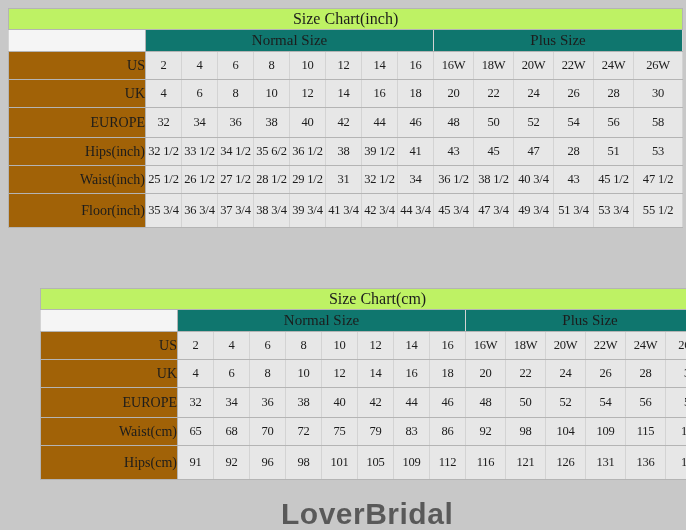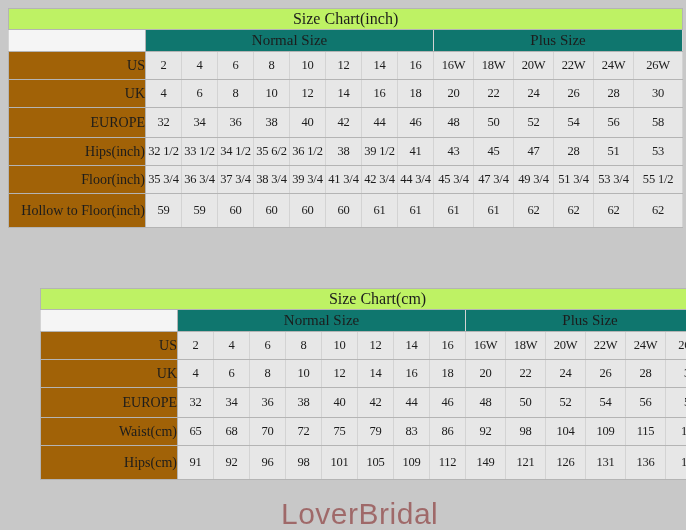--- a/index.html
+++ b/index.html
@@ -82,23 +82,23 @@
     background: #e7e7e7;
     font-size: 12.5px;
     letter-spacing: -0.2px;
   }
   .watermark {
     position: absolute;
     left: 281px;
     top: 497px;
     font-family: "Liberation Sans", "DejaVu Sans", sans-serif;
     font-size: 30px;
-    font-weight: normal;
+    font-weight: bold;
     letter-spacing: 0.5px;
-    color: #7f1d1d;
+    color: #000000;
     opacity: 0.55;
     pointer-events: none;
   }
 </style>
 </head>
 <body>
 
 <div class="page">
 
   <div class="table-wrap first">
@@ -193,53 +193,53 @@
             <td class="data-cell">39 1/2</td>
             <td class="data-cell">41</td>
             <td class="data-cell">43</td>
             <td class="data-cell">45</td>
             <td class="data-cell">47</td>
             <td class="data-cell">28</td>
             <td class="data-cell">51</td>
             <td class="data-cell">53</td>
           </tr>
           <tr>
+            <td class="label-cell">Waist(inch)</td>
+            <td class="data-cell">25 1/2</td>
+            <td class="data-cell">26 1/2</td>
+            <td class="data-cell">27 1/2</td>
+            <td class="data-cell">28 1/2</td>
+            <td class="data-cell">29 1/2</td>
+            <td class="data-cell">31</td>
+            <td class="data-cell">32 1/2</td>
+            <td class="data-cell">34</td>
+            <td class="data-cell">36 1/2</td>
+            <td class="data-cell">38 1/2</td>
+            <td class="data-cell">40 3/4</td>
+            <td class="data-cell">43</td>
+            <td class="data-cell">45 1/2</td>
+            <td class="data-cell">47 1/2</td>
+          </tr>
+          <tr>
             <td class="label-cell">Floor(inch)</td>
             <td class="data-cell">35 3/4</td>
             <td class="data-cell">36 3/4</td>
             <td class="data-cell">37 3/4</td>
             <td class="data-cell">38 3/4</td>
             <td class="data-cell">39 3/4</td>
             <td class="data-cell">41 3/4</td>
             <td class="data-cell">42 3/4</td>
             <td class="data-cell">44 3/4</td>
             <td class="data-cell">45 3/4</td>
             <td class="data-cell">47 3/4</td>
             <td class="data-cell">49 3/4</td>
             <td class="data-cell">51 3/4</td>
             <td class="data-cell">53 3/4</td>
             <td class="data-cell">55 1/2</td>
           </tr>
-          <tr>
-            <td class="label-cell">Hollow to Floor(inch)</td>
-            <td class="data-cell">59</td>
-            <td class="data-cell">59</td>
-            <td class="data-cell">60</td>
-            <td class="data-cell">60</td>
-            <td class="data-cell">60</td>
-            <td class="data-cell">60</td>
-            <td class="data-cell">61</td>
-            <td class="data-cell">61</td>
-            <td class="data-cell">61</td>
-            <td class="data-cell">61</td>
-            <td class="data-cell">62</td>
-            <td class="data-cell">62</td>
-            <td class="data-cell">62</td>
-            <td class="data-cell">62</td>
-          </tr>
         </tbody>
     </table>
   </div>
 
   <div class="table-wrap second">
     <table class="size-chart">
       <colgroup>
         <col class="c-label">
         <col class="c-n">
           <col class="c-n">
@@ -338,21 +338,21 @@
           <tr>
             <td class="label-cell">Hips(cm)</td>
             <td class="data-cell">91</td>
             <td class="data-cell">92</td>
             <td class="data-cell">96</td>
             <td class="data-cell">98</td>
             <td class="data-cell">101</td>
             <td class="data-cell">105</td>
             <td class="data-cell">109</td>
             <td class="data-cell">112</td>
-            <td class="data-cell">149</td>
+            <td class="data-cell">116</td>
             <td class="data-cell">121</td>
             <td class="data-cell">126</td>
             <td class="data-cell">131</td>
             <td class="data-cell">136</td>
             <td class="data-cell">141</td>
           </tr>
         </tbody>
     </table>
   </div>
 

